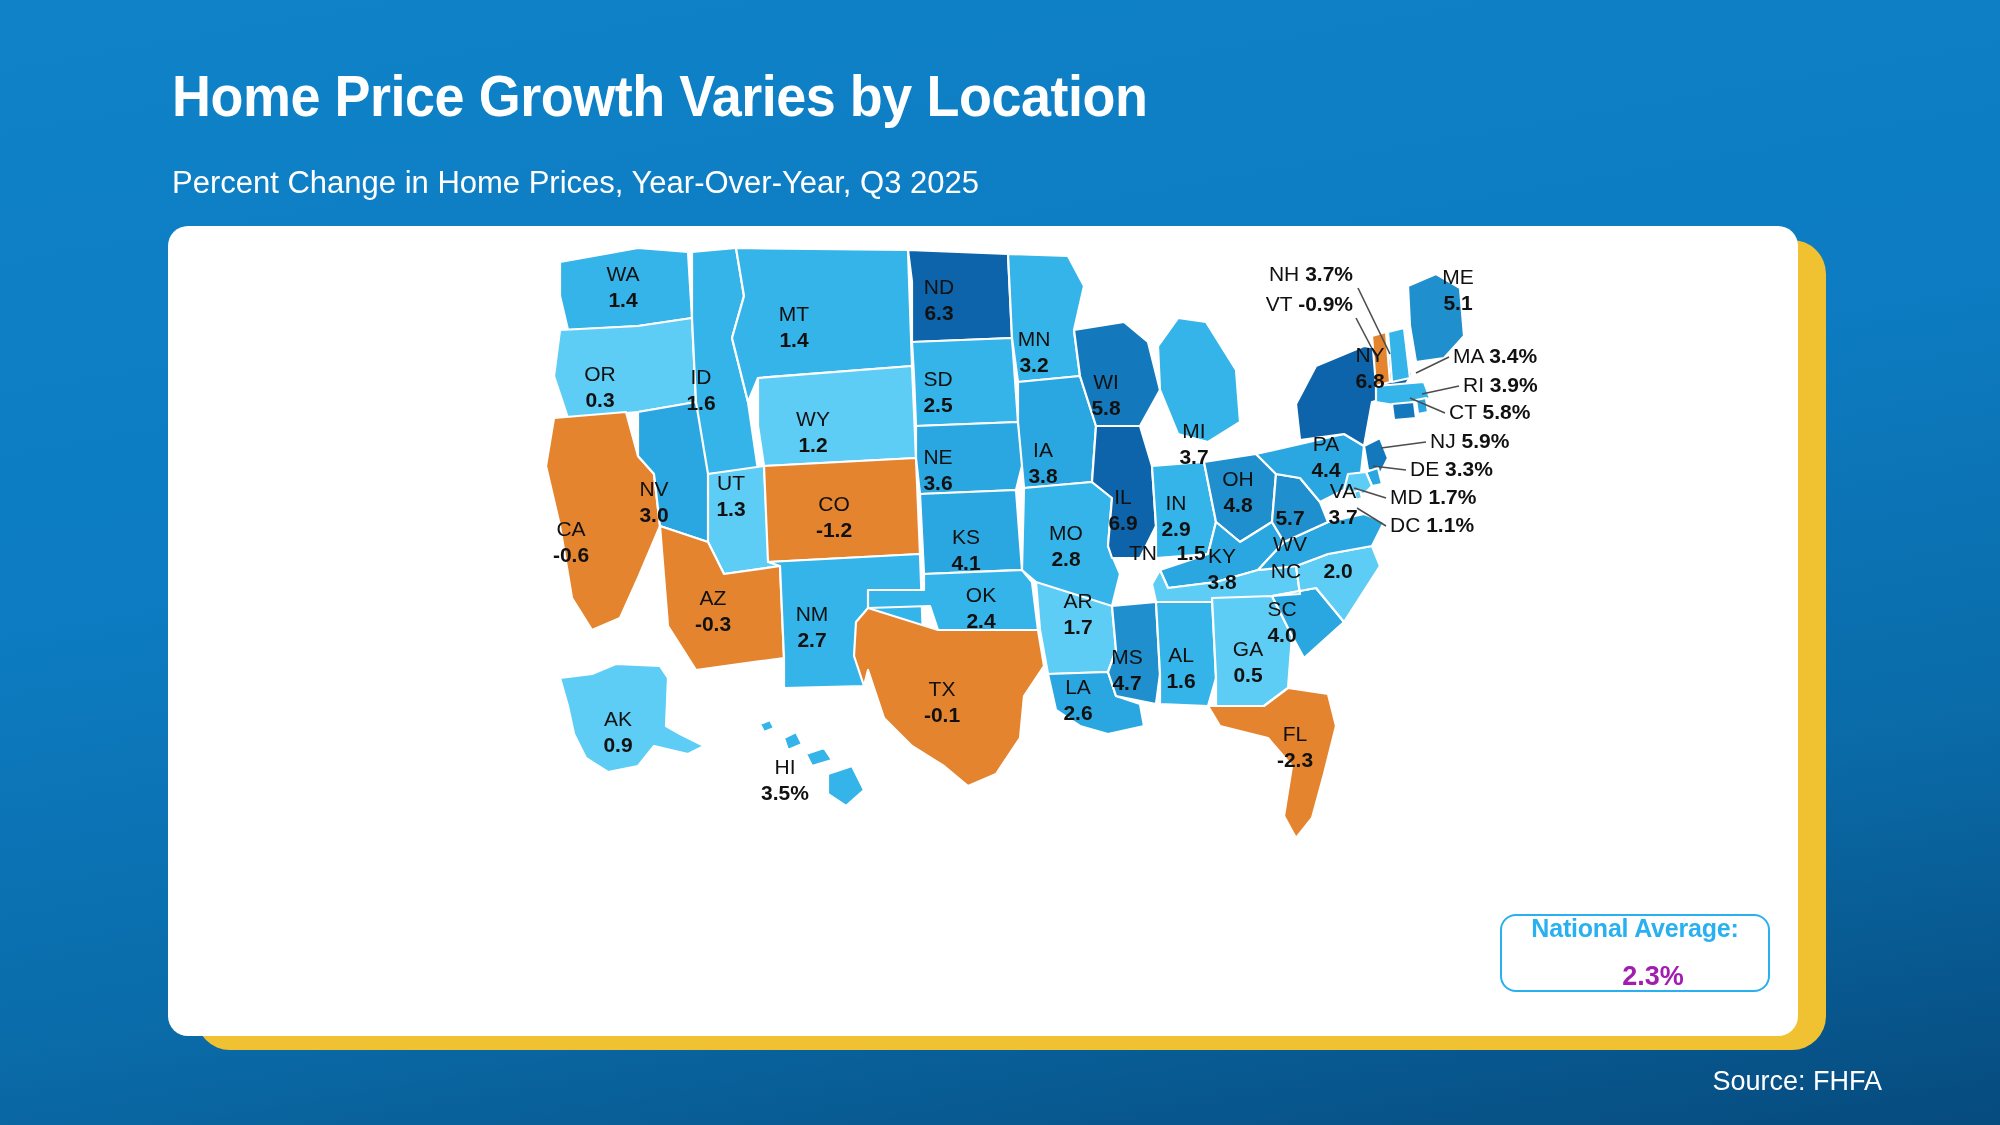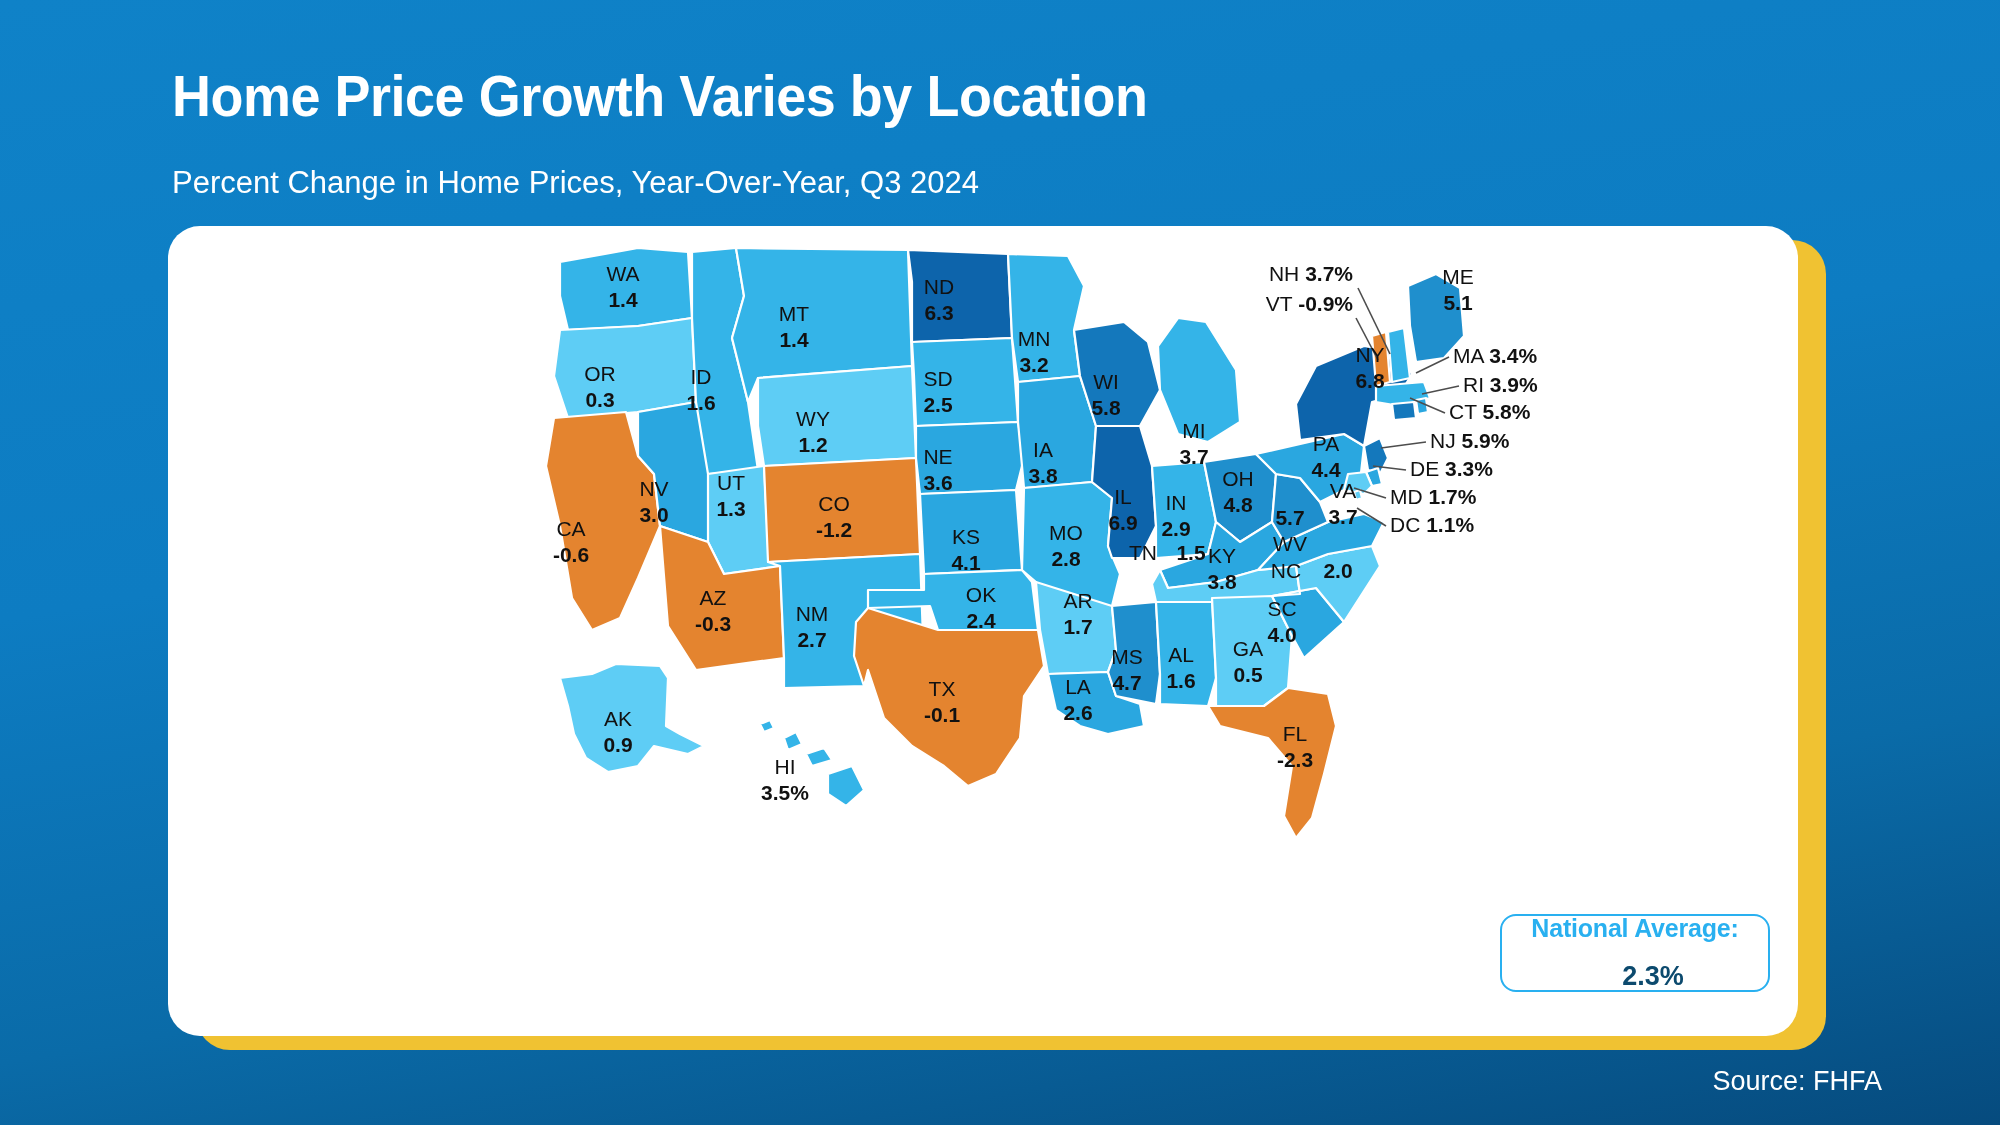--- a/index.html
+++ b/index.html
@@ -36,21 +36,21 @@
     left: 196px; top: 240px;
     width: 1630px; height: 810px;
     background: #f0c232;
     border-radius: 34px;
   }
   .card {
     position: absolute;
     left: 168px; top: 226px;
     width: 1630px; height: 810px;
     background: #ffffff;
-    border-radius: 32px;
+    border-radius: 20px;
     overflow: hidden;
   }
 
   .map-wrap { position: absolute; left: 0; top: 0; width: 1630px; height: 810px; }
   svg.usmap { position: absolute; left: 0; top: 0; width: 1630px; height: 810px; }
 
   .st { stroke: #ffffff; stroke-width: 2.2; stroke-linejoin: round; }
   .lbl { font-family: "Liberation Sans", sans-serif; fill: #111111; text-anchor: middle; }
   .lbl-abbr { font-size: 21px; }
   .lbl-val { font-size: 21px; font-weight: bold; }
@@ -63,36 +63,36 @@
     left: 1332px; top: 688px;
     width: 270px; height: 78px;
     background: #ffffff;
     border: 2.5px solid #29b0f0;
     border-radius: 16px;
     display: flex; flex-direction: column;
     align-items: center; justify-content: center;
     gap: 18px;
   }
   .natavg-label { font-size: 25px; font-weight: bold; color: #29b0f0; letter-spacing: -0.2px; }
-  .natavg-value { font-size: 27px; font-weight: bold; color: #0c4a6e; margin-left: 36px; }
+  .natavg-value { font-size: 27px; font-weight: bold; color: #a21caf; margin-left: 36px; }
 
   .source {
     position: absolute;
     right: 118px; bottom: 28px;
     font-size: 27px;
     color: #ffffff;
   }
 </style>
 </head>
 <body>
 
 <div id="stage">
 
   <div class="title">Home Price Growth Varies by Location</div>
-  <div class="subtitle">Percent Change in Home Prices, Year-Over-Year, Q3 2024</div>
+  <div class="subtitle">Percent Change in Home Prices, Year-Over-Year, Q3 2025</div>
 
   <div class="card-shadow"></div>
 
   <div class="card">
     <div class="map-wrap">
       <svg class="usmap" viewBox="0 0 1630 810">
         <g id="state-shapes">
             <path d="M392,36 L470,22 L520,26 L524,92 L470,100 L400,104 L392,70 Z" class="st" fill="#34b4e8"></path>
             <path d="M392,104 L470,100 L524,92 L528,176 L470,186 L400,192 L386,150 Z" class="st" fill="#5ecdf5"></path>
             <path d="M386,192 L458,186 L470,230 L486,248 L492,300 L470,352 L452,392 L424,404 L404,372 L392,300 L378,240 Z" class="st" fill="#e4842f"></path>

